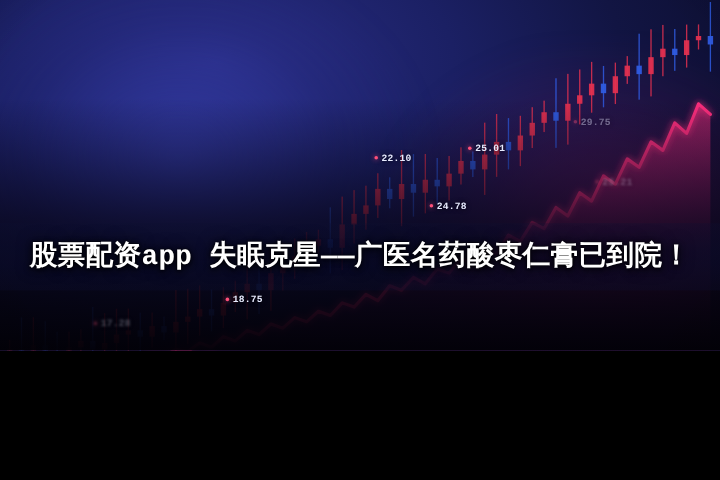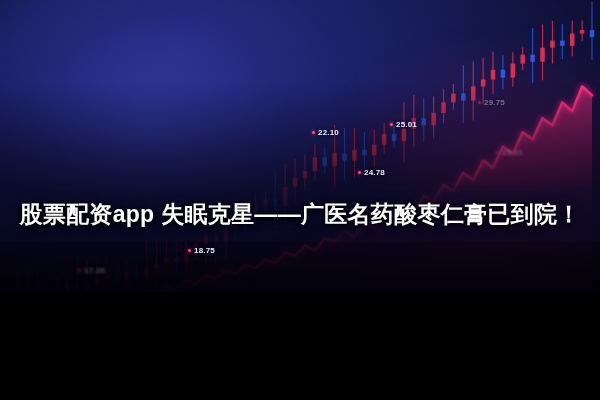--- a/index.html
+++ b/index.html
@@ -5,21 +5,21 @@
   html, body {
     margin: 0;
     padding: 0;
     background: #000;
   }
   #stage {
     position: relative;
     width: 600px;
     height: 292px;
     overflow: hidden;
-    font-family: Liberation Sans, sans-serif;
+    font-family: Liberation Mono, monospace;
     background: #8b5cf6;
   }
 
   
   .bg-base {
     position: absolute;
     inset: 0;
     background:
       radial-gradient(ellipse 520px 300px at 30% 18%, #2a2e86 0%, #1b2064 38%, #121543 65%, #0a0b28 100%),
       linear-gradient(180deg, #1c2070 0%, #16184f 45%, #0d0d30 75%, #060612 100%);

